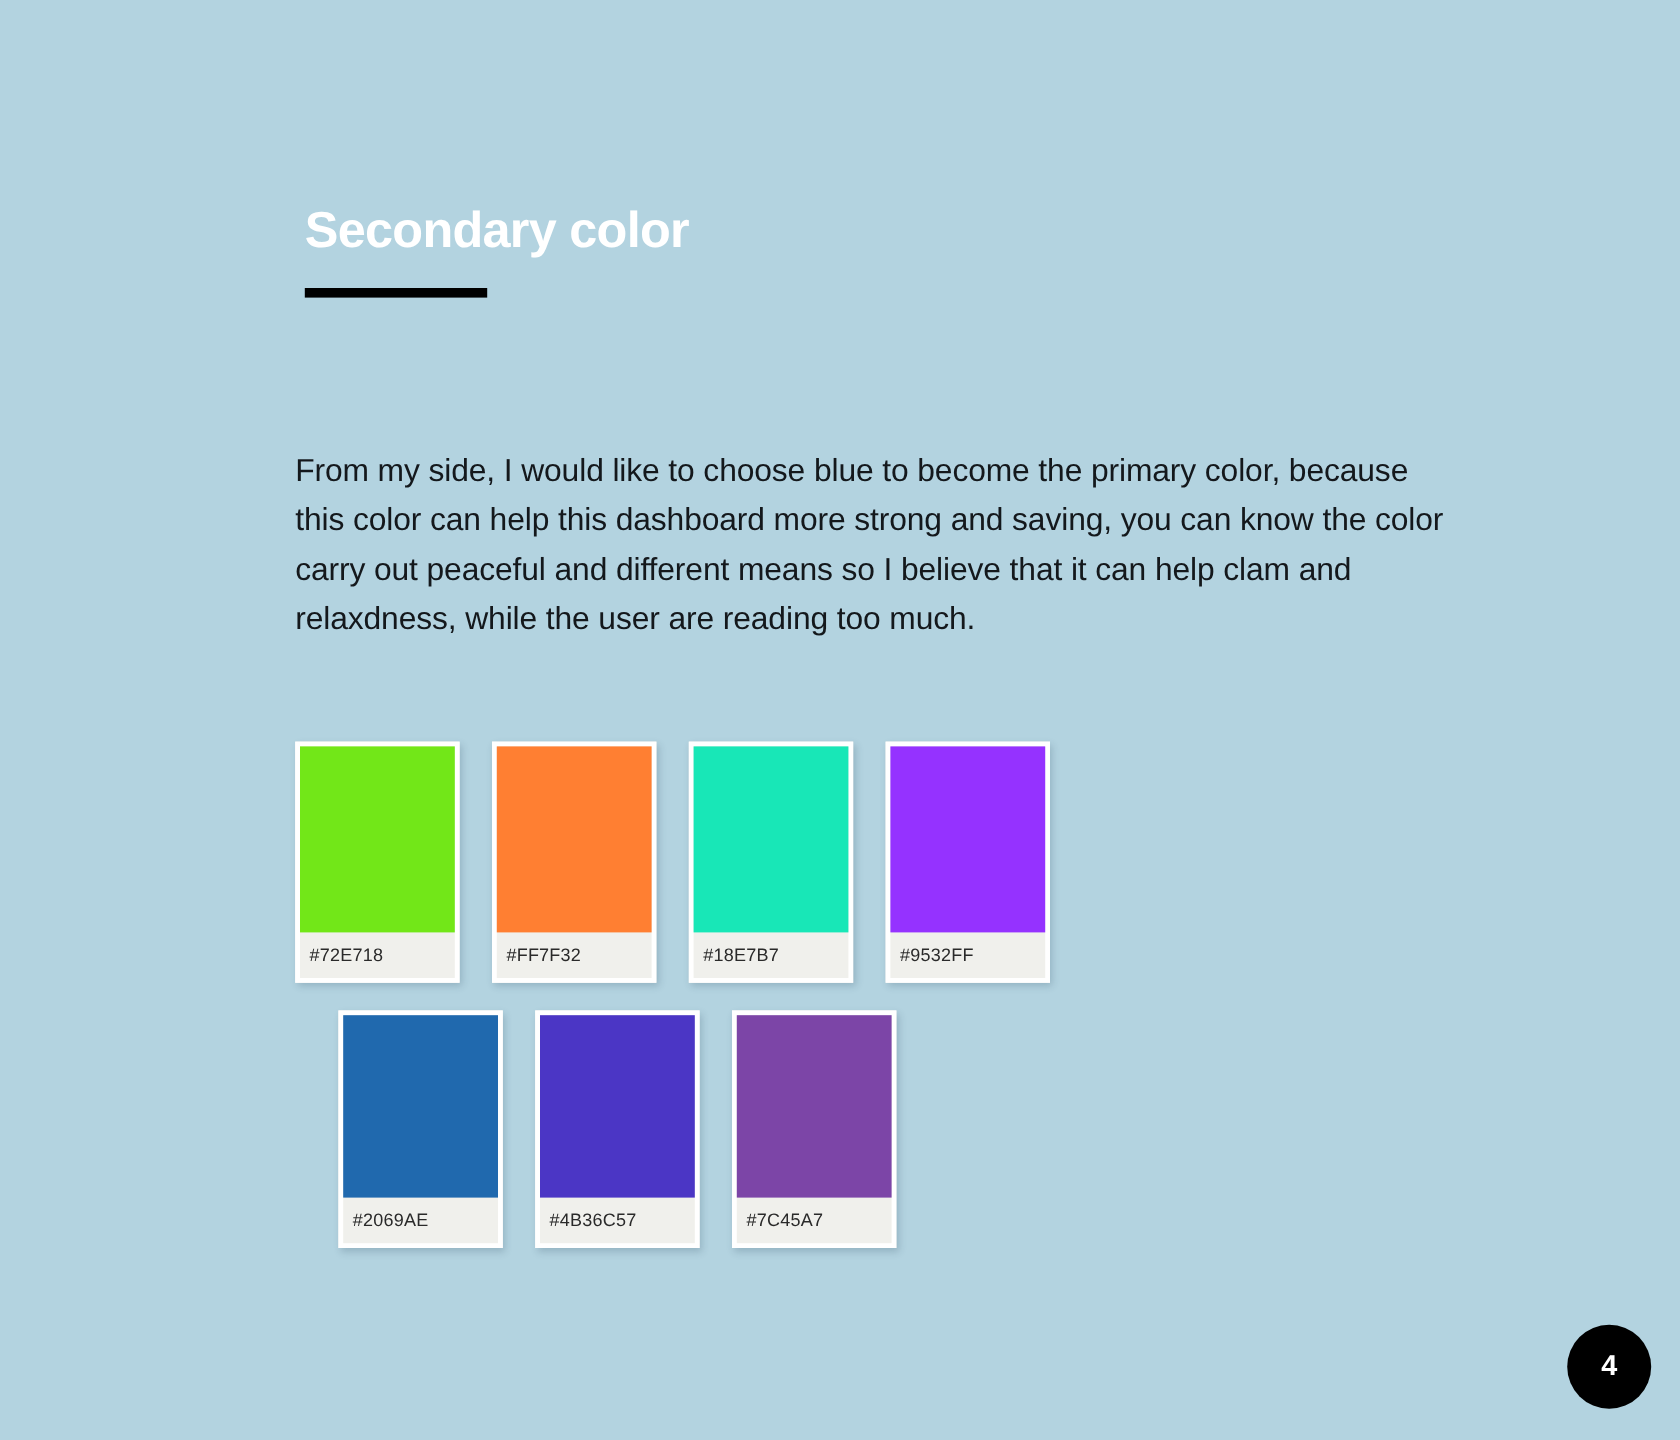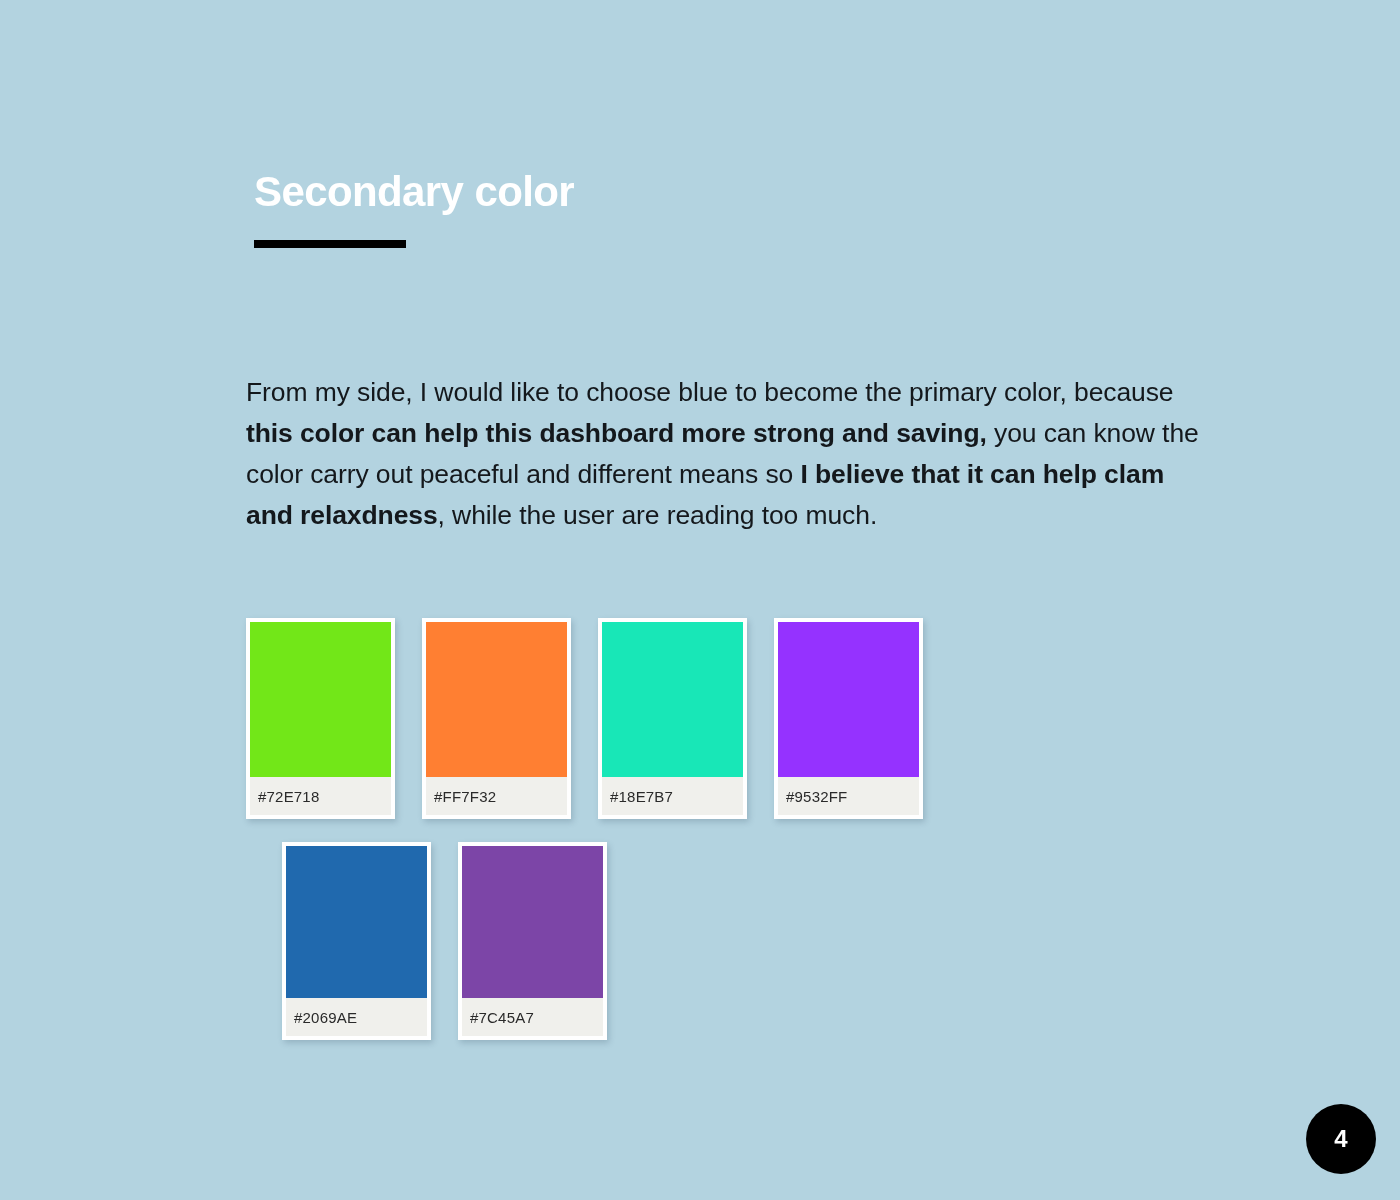--- a/index.html
+++ b/index.html
@@ -48,41 +48,41 @@
     position: absolute;
     left: 246px;
     top: 345px;
     width: 960px;
     font-size: 26.5px;
     line-height: 41px;
     color: #14181c;
     letter-spacing: -0.1px;
   }
   .body-copy b {
-    font-weight: bold;
+    font-weight: normal;
     margin-top: 35px;
   }
 
   
   .swatch-area {
     position: absolute;
     left: 246px;
     top: 618px;
     width: 960px;
   }
   .swatch-row {
     display: flex;
     gap: 27px;
   }
   .swatch-row + .swatch-row {
     margin-top: 23px;
     margin-left: 36px;
   }
   .swatch-card {
-    width: 149px;
+    width: 137px;
     background: #f0f0ec;
     border: 4px solid #ffffff;
     box-sizing: border-box;
     box-shadow: 2px 3px 6px rgba(40, 70, 90, 0.22);
     display: flex;
     flex-direction: column;
   }
   .swatch-color {
     height: 155px;
     width: 100%;
@@ -148,20 +148,24 @@
           <div class="swatch-color" style="background: rgb(149, 50, 255);"></div>
           <div class="swatch-label">#9532FF</div>
         </div>
       </div>
     <div class="swatch-row swatch-row-2">
         <div class="swatch-card">
           <div class="swatch-color" style="background: rgb(32, 105, 174);"></div>
           <div class="swatch-label">#2069AE</div>
         </div>
         <div class="swatch-card">
+          <div class="swatch-color" style="background: rgb(75, 54, 197);"></div>
+          <div class="swatch-label">#4B36C57</div>
+        </div>
+        <div class="swatch-card">
           <div class="swatch-color" style="background: rgb(124, 69, 167);"></div>
           <div class="swatch-label">#7C45A7</div>
         </div>
       </div>
   </div>
 
   <div class="page-badge">4</div>
 
 </div>
 

